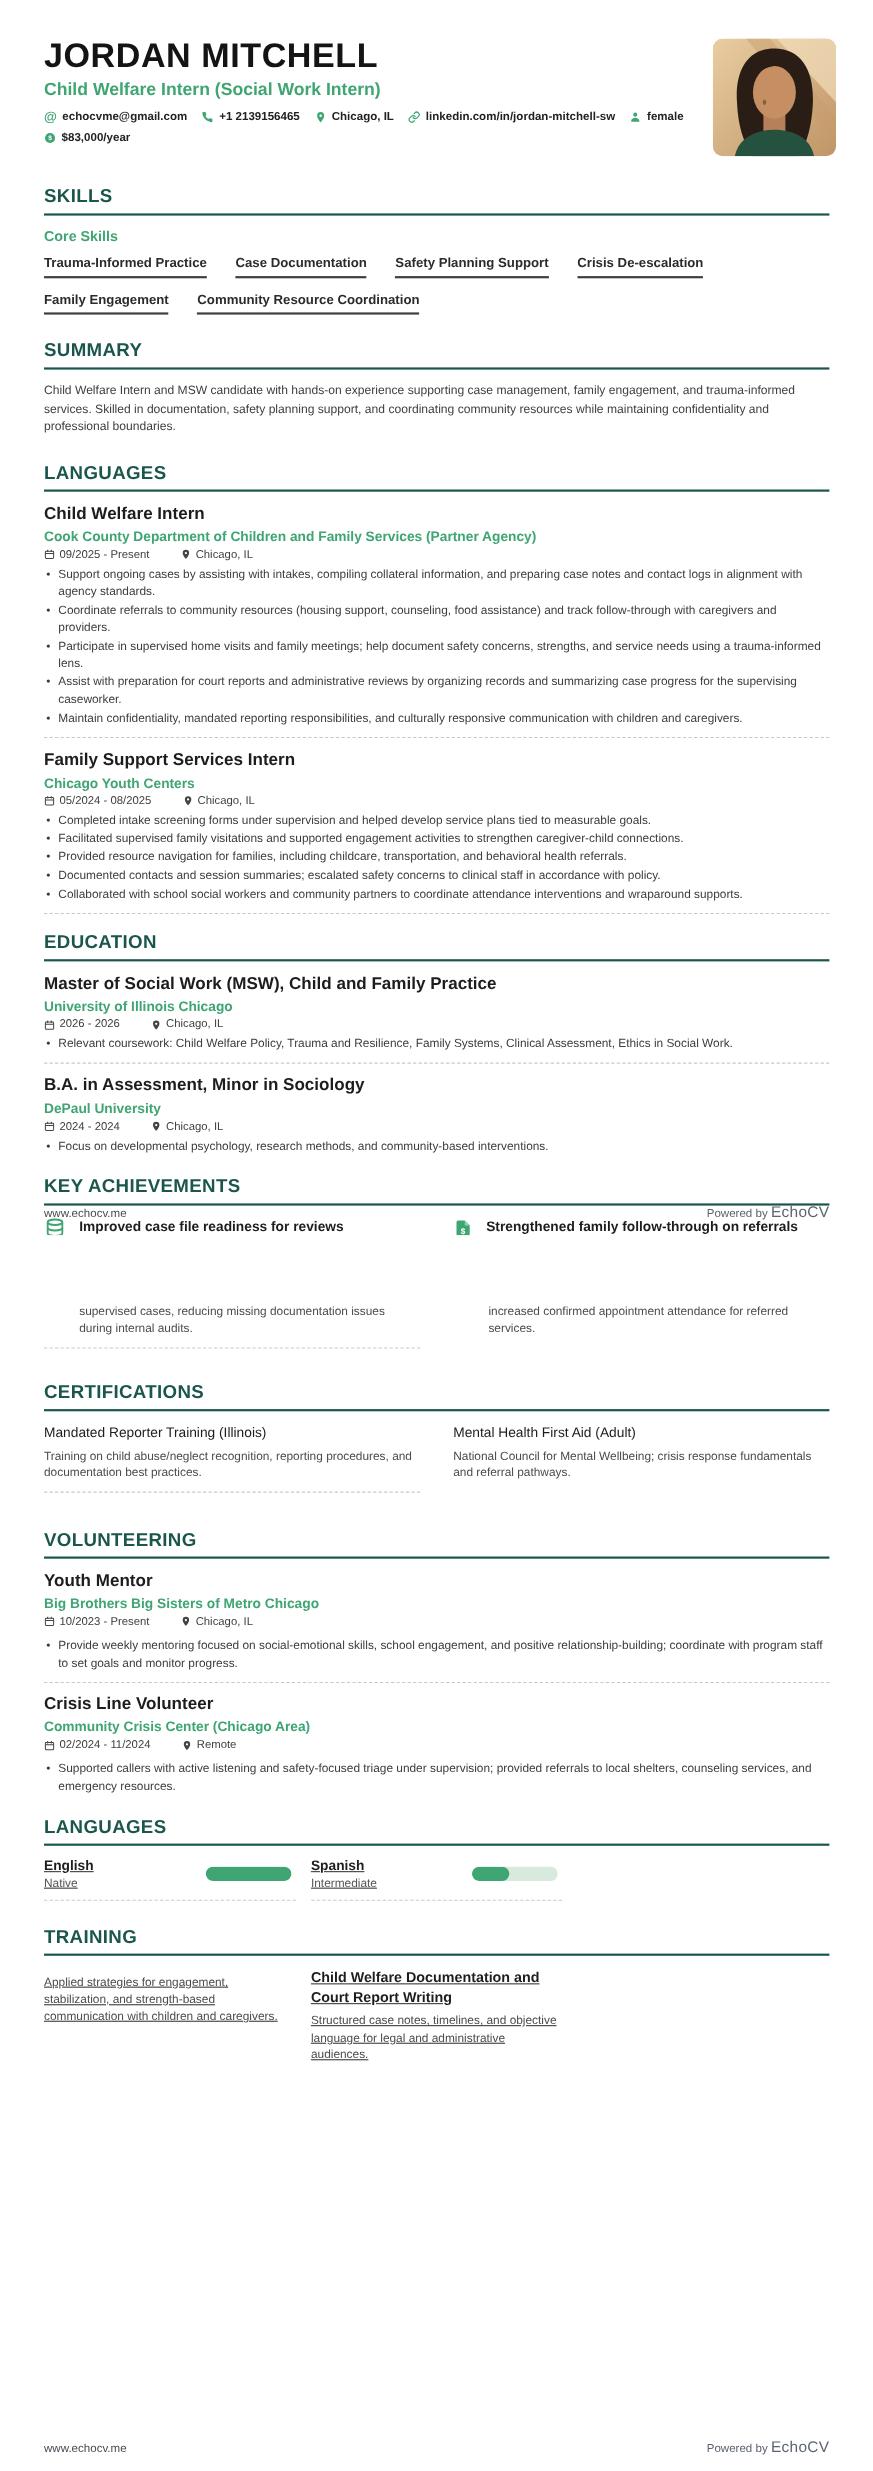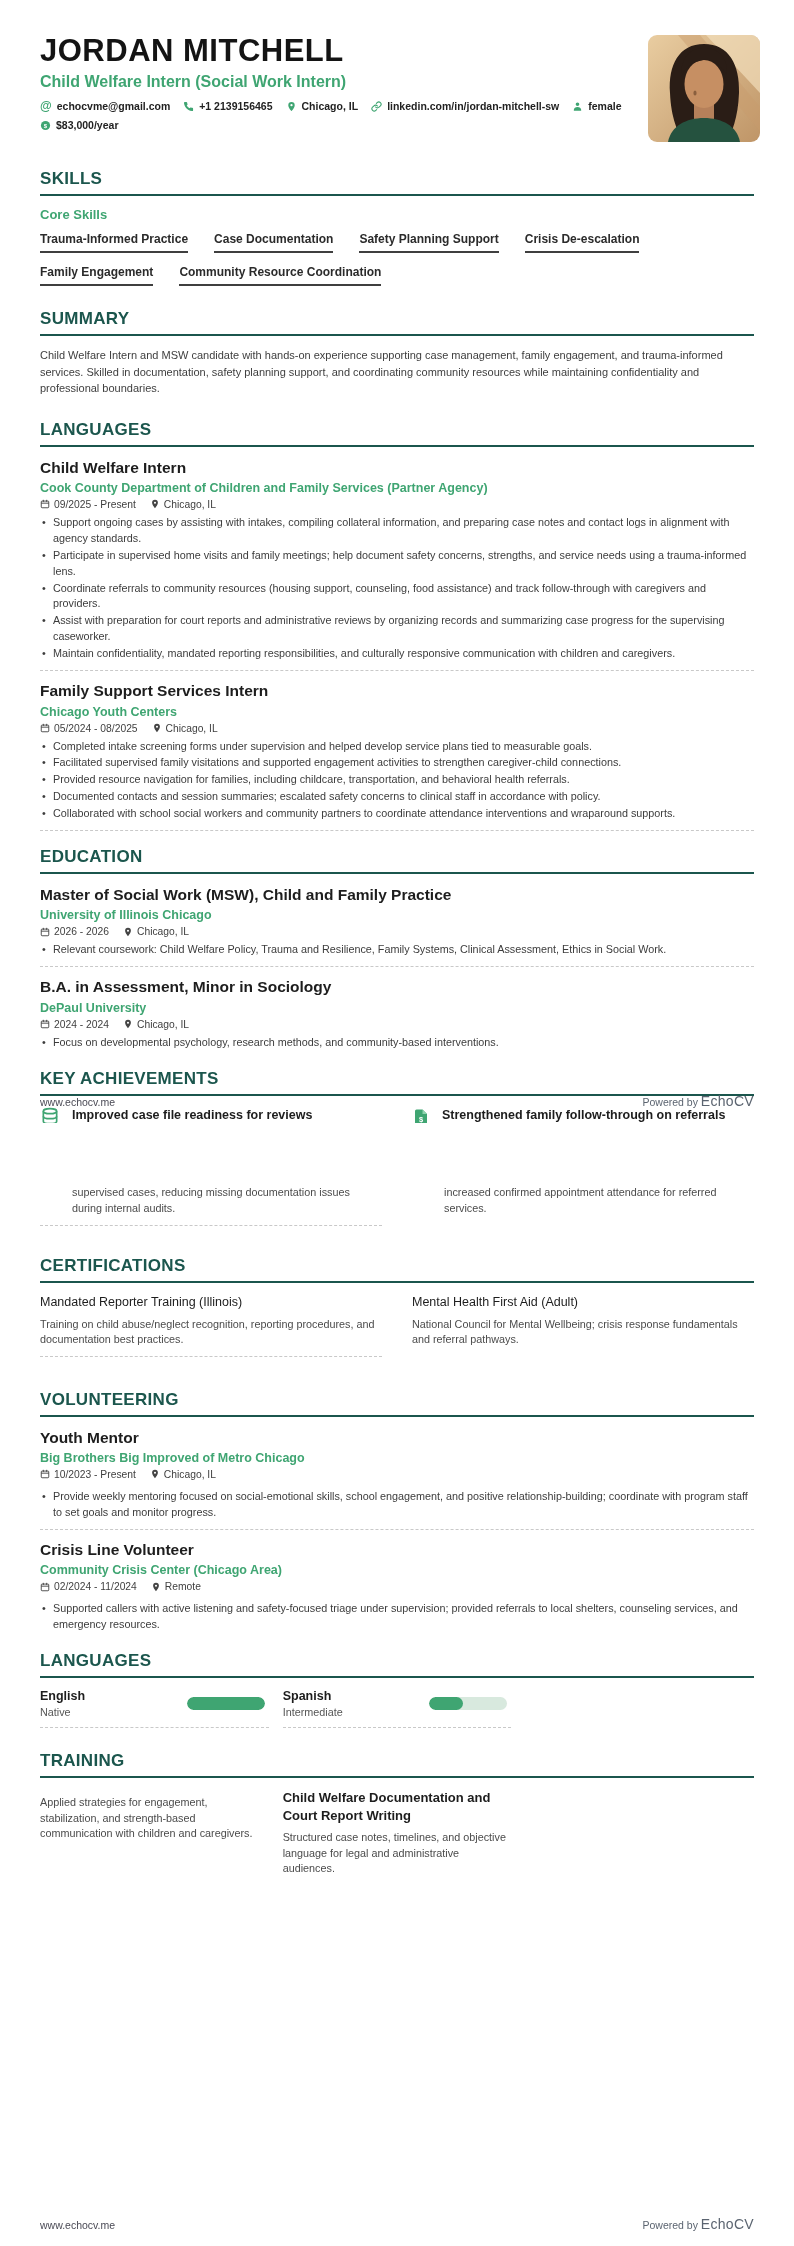--- a/index.html
+++ b/index.html
@@ -25,30 +25,30 @@
   .body-text { font-size:11px; line-height:1.5; color:#3e3e3e; }
 
   
   .skill-group { font-size:13px; font-weight:700; color:#3fa572; margin:2px 0 10px; }
   .tags { display:flex; flex-wrap:wrap; column-gap:26px; row-gap:12px; }
   .tag { font-size:12px; font-weight:700; color:#2b2b2b; border-bottom:2px solid #3f3f3f; padding-bottom:5px; }
 
   
   .entry-title { font-size:15.5px; font-weight:700; color:#1d1d1d; margin:2px 0 0; line-height:1.3; }
   .entry-org { font-size:12.5px; font-weight:700; color:#3fa572; margin-top:3px; }
-  .meta { display:flex; align-items:center; column-gap:14px; margin-top:4px; font-size:10.3px; color:#3f3f3f;text-align:right; }
+  .meta { display:flex; align-items:center; column-gap:28px; margin-top:4px; font-size:10.3px; color:#3f3f3f;text-align:right; }
   .meta-item { display:flex; align-items:center; gap:4px; }
   ul.bullets { margin:5px 0 0; padding:0; list-style:none; }
   ul.bullets li { position:relative; padding-left:13px; font-size:10.8px; line-height:1.48; color:#3c3c3c; margin-bottom:1px; }
   ul.bullets li::before { content:"•"; position:absolute; left:2px; color:#3c3c3c; }
   .dashed { border-bottom:1px dashed #c9c9c9; margin:8px 0 10px; }
 
   
   .grid2 { display:grid; grid-template-columns:1fr 1fr; column-gap:30px; }
-  .grid3 { display:grid; grid-template-columns:1fr 1fr 1fr; column-gap:14px; }
+  .grid3 { display:grid; grid-template-columns:1fr 1fr 1fr; column-gap:14px;text-decoration:underline; }
 
   
   .ach { display:flex; gap:12px; align-items:flex-start; }
   .ach-title { font-size:12.5px; font-weight:700; color:#1d1d1d; line-height:1.3; }
   .cont-text { padding-left:32px; font-size:10.8px; line-height:1.45; color:#4b4b4b; }
   .cont-left { border-bottom:1px dashed #c9c9c9; padding-bottom:9px; }
 
   
   .cert-title { font-size:12.5px; font-weight:400; color:#1d1d1d; line-height:1.3; }
   .cert-desc { font-size:10.8px; line-height:1.45; color:#4b4b4b; margin-top:6px; }
@@ -187,22 +187,22 @@
               <span class="ci">
                 <svg width="10" height="10" viewBox="0 0 24 24">
                   <path fill="#444" d="M12 2a7 7 0 0 0-7 7c0 5.25 7 13 7 13s7-7.75 7-13a7 7 0 0 0-7-7zm0 9.5a2.5 2.5 0 1 1 0-5 2.5 2.5 0 0 1 0 5z"></path>
                 </svg>
               </span>
               <span>Chicago, IL</span>
             </span>
         </div>
         <ul class="bullets">
           <li>Support ongoing cases by assisting with intakes, compiling collateral information, and preparing case notes and contact logs in alignment with agency standards.</li>
+          <li>Coordinate referrals to community resources (housing support, counseling, food assistance) and track follow-through with caregivers and providers.</li>
           <li>Participate in supervised home visits and family meetings; help document safety concerns, strengths, and service needs using a trauma-informed lens.</li>
-          <li>Coordinate referrals to community resources (housing support, counseling, food assistance) and track follow-through with caregivers and providers.</li>
           <li>Assist with preparation for court reports and administrative reviews by organizing records and summarizing case progress for the supervising caseworker.</li>
           <li>Maintain confidentiality, mandated reporting responsibilities, and culturally responsive communication with children and caregivers.</li>
         </ul>
         <div class="dashed"></div>
       </div>
 
       <div class="entry">
         <h3 class="entry-title">Family Support Services Intern</h3>
         <div class="entry-org">Chicago Youth Centers</div>
         <div class="meta">
@@ -354,21 +354,21 @@
           <div class="cert-desc">National Council for Mental Wellbeing; crisis response fundamentals and referral pathways.</div>
         </div>
       </div>
     </section>
 
     <section>
       <h2 class="sec">VOLUNTEERING</h2>
 
       <div class="entry">
         <h3 class="entry-title">Youth Mentor</h3>
-        <div class="entry-org">Big Brothers Big Improved of Metro Chicago</div>
+        <div class="entry-org">Big Brothers Big Sisters of Metro Chicago</div>
         <div class="meta">
           <span class="meta-item">
               <span class="ci">
                 <svg width="10" height="10" viewBox="0 0 24 24" fill="none" stroke="#444" stroke-width="2.2">
                   <rect x="3" y="5" width="18" height="16" rx="2"></rect>
                   <path d="M3 10h18M8 2v5M16 2v5"></path>
                 </svg>
               </span>
               <span>10/2023 - Present</span>
             </span>

